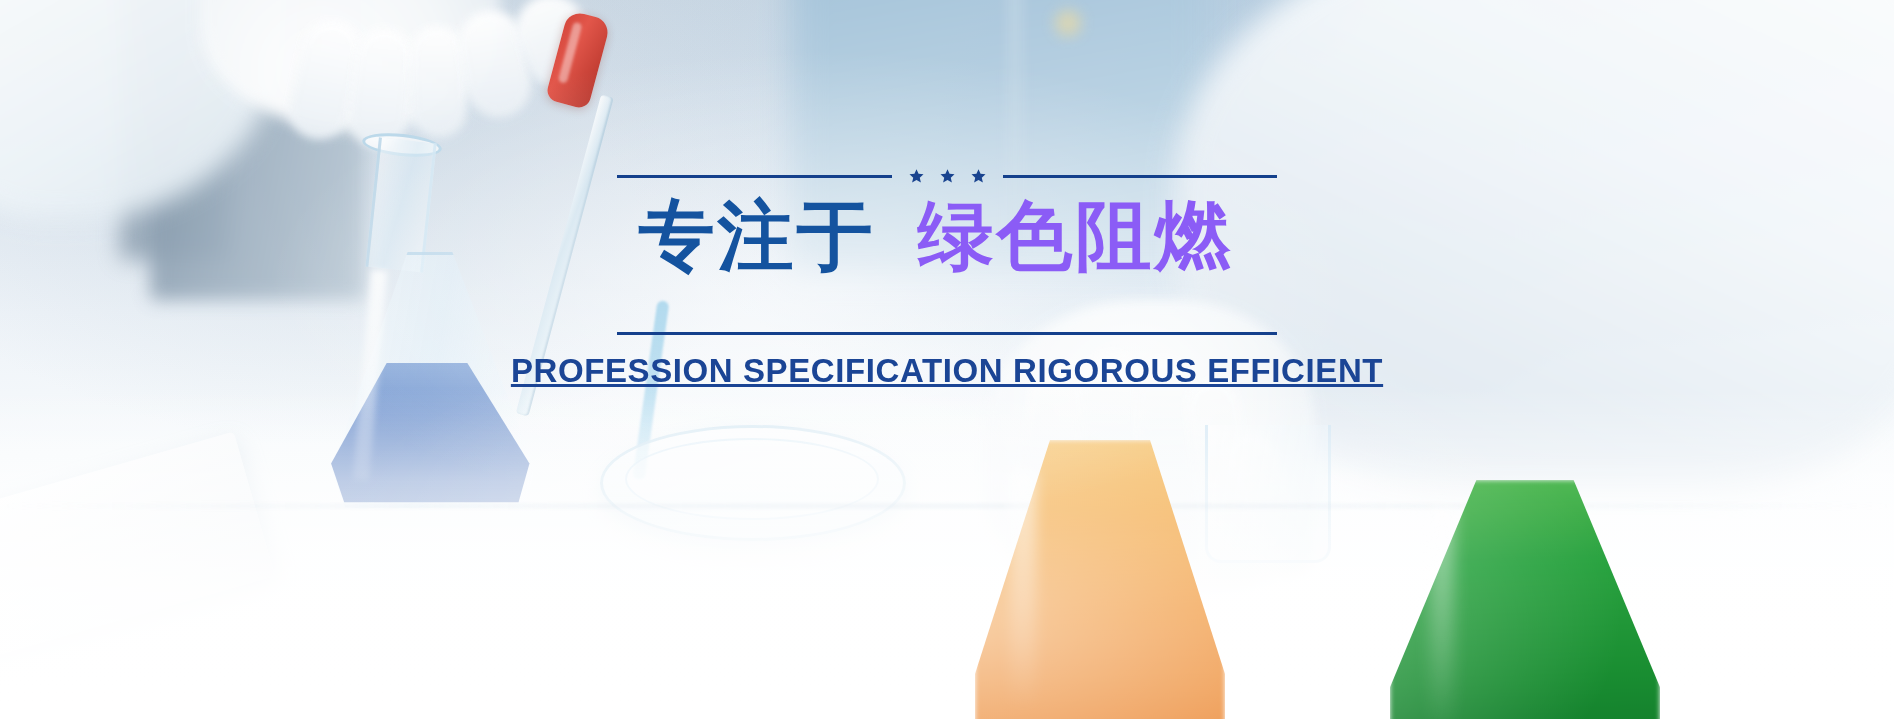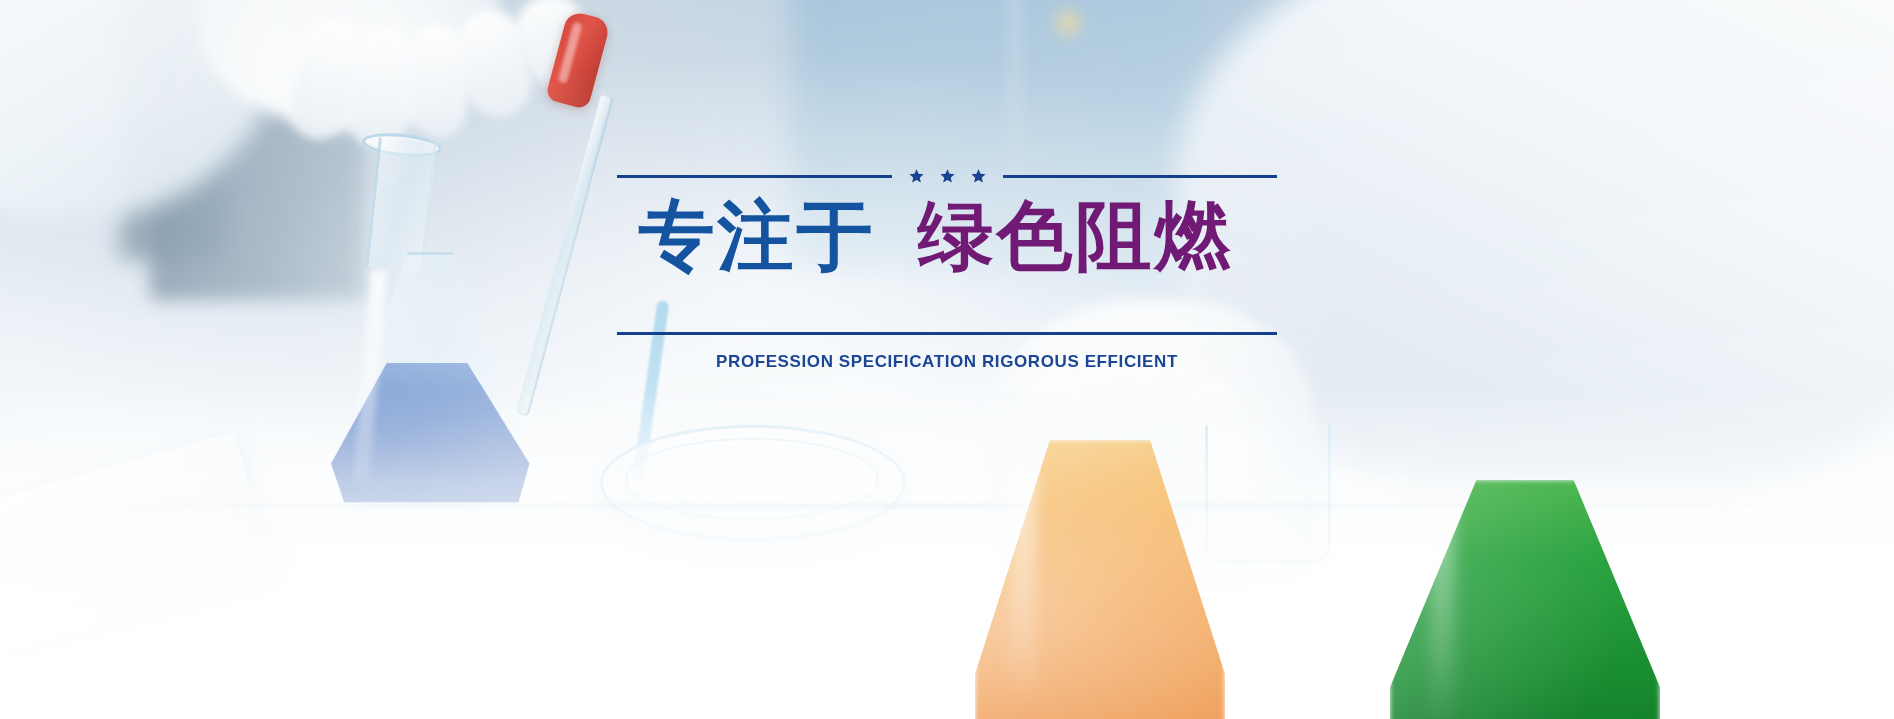--- a/index.html
+++ b/index.html
@@ -274,37 +274,38 @@
     margin-top:9px;
     font-family:"DejaVu Sans","Liberation Sans",sans-serif;
     font-size:76px;
     font-weight:700;
     line-height:1.04;
     letter-spacing:3px;
     white-space:nowrap;
     display:flex;align-items:baseline;
   }
   .hl-blue{color:#14539f;}
-  .hl-green{color:#701a75;margin-left:20px;}
+  .hl-green{color:#8b5cf6;margin-left:20px;}
   .hl-gap{display:inline-block;width:22px;}
 
   
   .rule-bottom{
     width:660px;height:3px;background:#14408c;margin-top:6px;
   }
 
   
   .eng{
     margin-top:17px;
     color:#1b4595;
     font-family:"Liberation Sans","DejaVu Sans",sans-serif;
-    font-size:17px;
+    font-size:33px;
     font-weight:700;
     letter-spacing:.6px;
     white-space:nowrap;
+    text-decoration:underline;
   }
 
   
   .tagline{
     margin-top:51px;
     color:#1b4a97;
     font-family:"DejaVu Sans","Liberation Sans",sans-serif;
     font-size:29px;
     font-weight:700;
     letter-spacing:1.4px;

